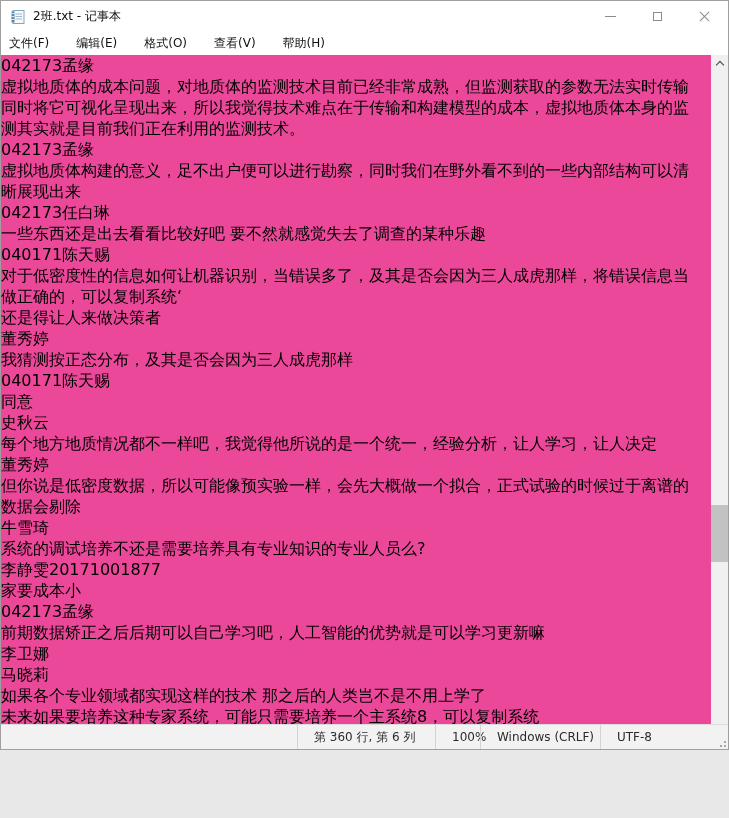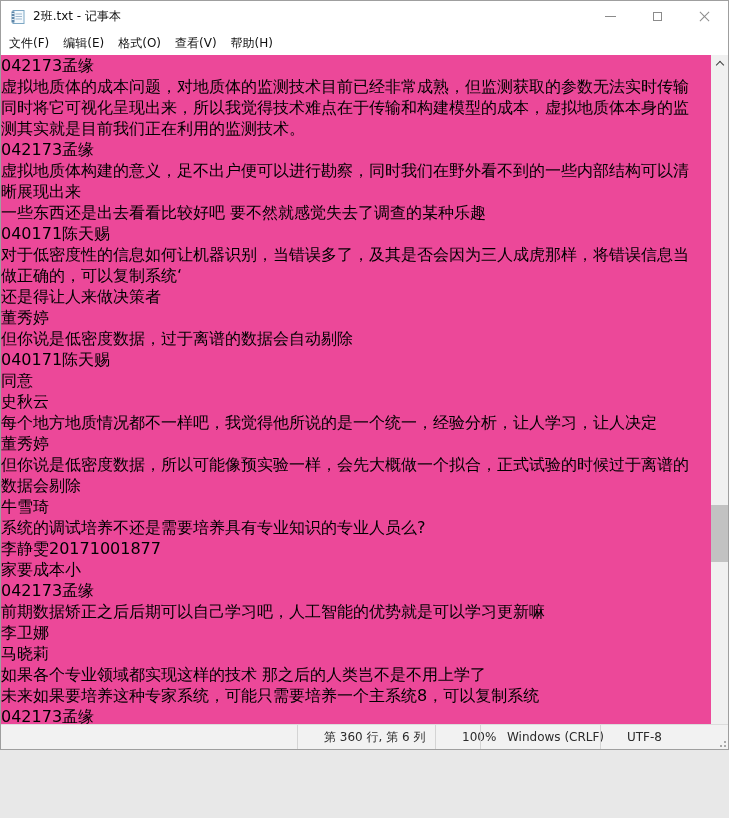--- a/index.html
+++ b/index.html
@@ -48,21 +48,21 @@
   .glyph-close::before { transform: rotate(45deg); }
   .glyph-close::after { transform: rotate(-45deg); }
 
   
   .menubar {
     position: absolute; top: 31px; left: 0; right: 0;
     height: 23px;
     background: #ffffff;
     display: flex; align-items: flex-end;
     padding-left: 1px;
-    font-size: 12px; color: #111;
+    font-size: 12px; color: #111; gap: 13px;
   }
   .menu-item { padding: 3px 7px; white-space: nowrap; }
 
   
   .textarea {
     position: absolute; top: 54px; left: 0;
     width: 710px; height: 737px;
     overflow: hidden;
     padding: 0 0 0 0;
     font-size: 16px; line-height: 21px;
@@ -102,21 +102,21 @@
     height: 25px;
     background: #f2f2f2;
     border-top: 1px solid #dcdcdc;
     display: flex; align-items: stretch;
     font-size: 12px; color: #2b2b2b;
   }
   .sb-spacer { flex: 1 1 auto; }
   .sb-cell {
     border-left: 1px solid #d4d4d4;
     display: flex; align-items: center;
-    padding-left: 26px;
+    padding-left: 16px;
     white-space: nowrap;
   }
   .sb-cursor  { width: 138px; }
   .sb-zoom    { width: 45px; }
   .sb-eol     { width: 120px; }
   .sb-enc     { width: 128px; position: relative; }
   .resize-grip {
     position: absolute; right: 2px; bottom: 2px;
     width: 8px; height: 8px;
   }
@@ -166,27 +166,28 @@
     </div>
 
   <div class="textarea">
       <div class="text-line">042173孟缘</div>
       <div class="text-line">虚拟地质体的成本问题，对地质体的监测技术目前已经非常成熟，但监测获取的参数无法实时传输</div>
       <div class="text-line">同时将它可视化呈现出来，所以我觉得技术难点在于传输和构建模型的成本，虚拟地质体本身的监</div>
       <div class="text-line">测其实就是目前我们正在利用的监测技术。</div>
       <div class="text-line">042173孟缘</div>
       <div class="text-line">虚拟地质体构建的意义，足不出户便可以进行勘察，同时我们在野外看不到的一些内部结构可以清</div>
       <div class="text-line">晰展现出来</div>
+      <div class="text-line">042173任白琳</div>
       <div class="text-line">一些东西还是出去看看比较好吧 要不然就感觉失去了调查的某种乐趣</div>
       <div class="text-line">040171陈天赐</div>
       <div class="text-line">对于低密度性的信息如何让机器识别，当错误多了，及其是否会因为三人成虎那样，将错误信息当</div>
       <div class="text-line">做正确的，可以复制系统‘</div>
       <div class="text-line">还是得让人来做决策者</div>
       <div class="text-line">董秀婷</div>
-      <div class="text-line">但你说是低密度数据，过于离谱的数据会自动剔除</div>
+      <div class="text-line">我猜测按正态分布，及其是否会因为三人成虎那样</div>
       <div class="text-line">040171陈天赐</div>
       <div class="text-line">同意</div>
       <div class="text-line">史秋云</div>
       <div class="text-line">每个地方地质情况都不一样吧，我觉得他所说的是一个统一，经验分析，让人学习，让人决定</div>
       <div class="text-line">董秀婷</div>
       <div class="text-line">但你说是低密度数据，所以可能像预实验一样，会先大概做一个拟合，正式试验的时候过于离谱的</div>
       <div class="text-line">数据会剔除</div>
       <div class="text-line">牛雪琦</div>
       <div class="text-line">系统的调试培养不还是需要培养具有专业知识的专业人员么?</div>
       <div class="text-line">李静雯20171001877</div>

